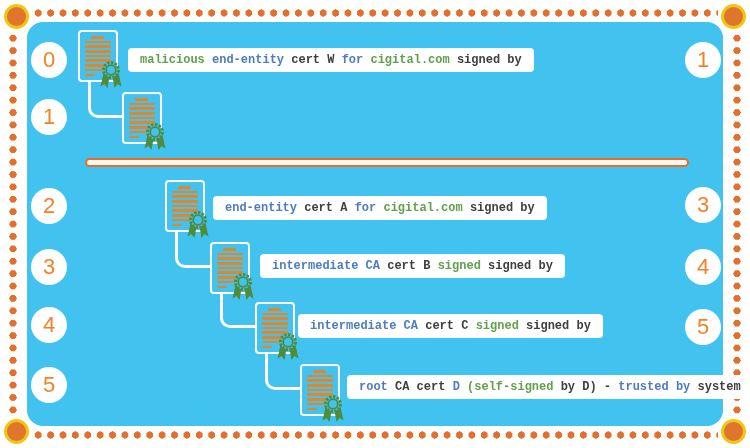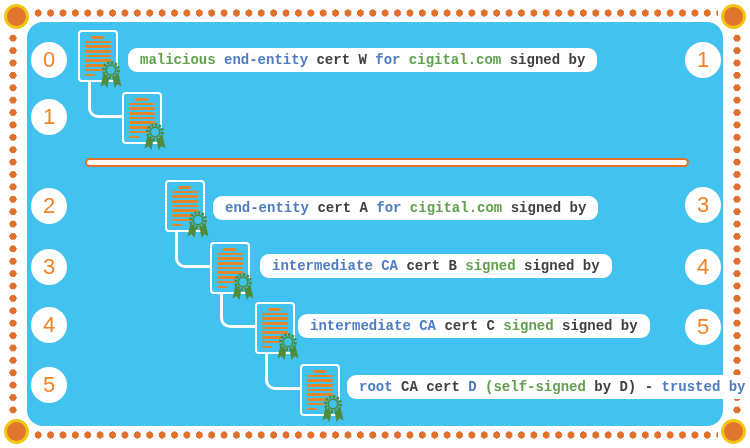--- a/index.html
+++ b/index.html
@@ -36,23 +36,23 @@
   .cert i.l1{width:52%;margin-left:22%;}
   .cert i.l8{width:70%;}
   .cert i.l9{width:40%;}
   .seal{position:absolute;right:-8px;bottom:-11px;width:26px;height:32px;}
 
   
   .conn{position:absolute;border-left:3px solid #ffffff;border-bottom:3px solid #ffffff;
         border-bottom-left-radius:10px;box-sizing:border-box;}
 
   
-  .pill{position:absolute;height:24px;line-height:24px;background:#ffffff;border-radius:9px;
+  .pill{position:absolute;height:24px;line-height:24px;background:#ffffff;border-radius:4px;
         padding:0 12px;white-space:pre;font-family:"Liberation Mono","DejaVu Sans Mono",monospace;
-        font-size:14px;font-weight:600;}
+        font-size:12px;font-weight:600;}
   .seg[data-c="blue"]{color:#4D7CC2;}
   .seg[data-c="green"]{color:#61A14E;}
   .seg[data-c="dark"]{color:#3F3F3F;}
 
   
   .divider{position:absolute;left:58px;top:136px;width:600px;height:5px;
            background:#FFF8F0;border:2px solid #E2702D;border-radius:6px;box-sizing:content-box;}
 </style>
 </head>
 <body>

